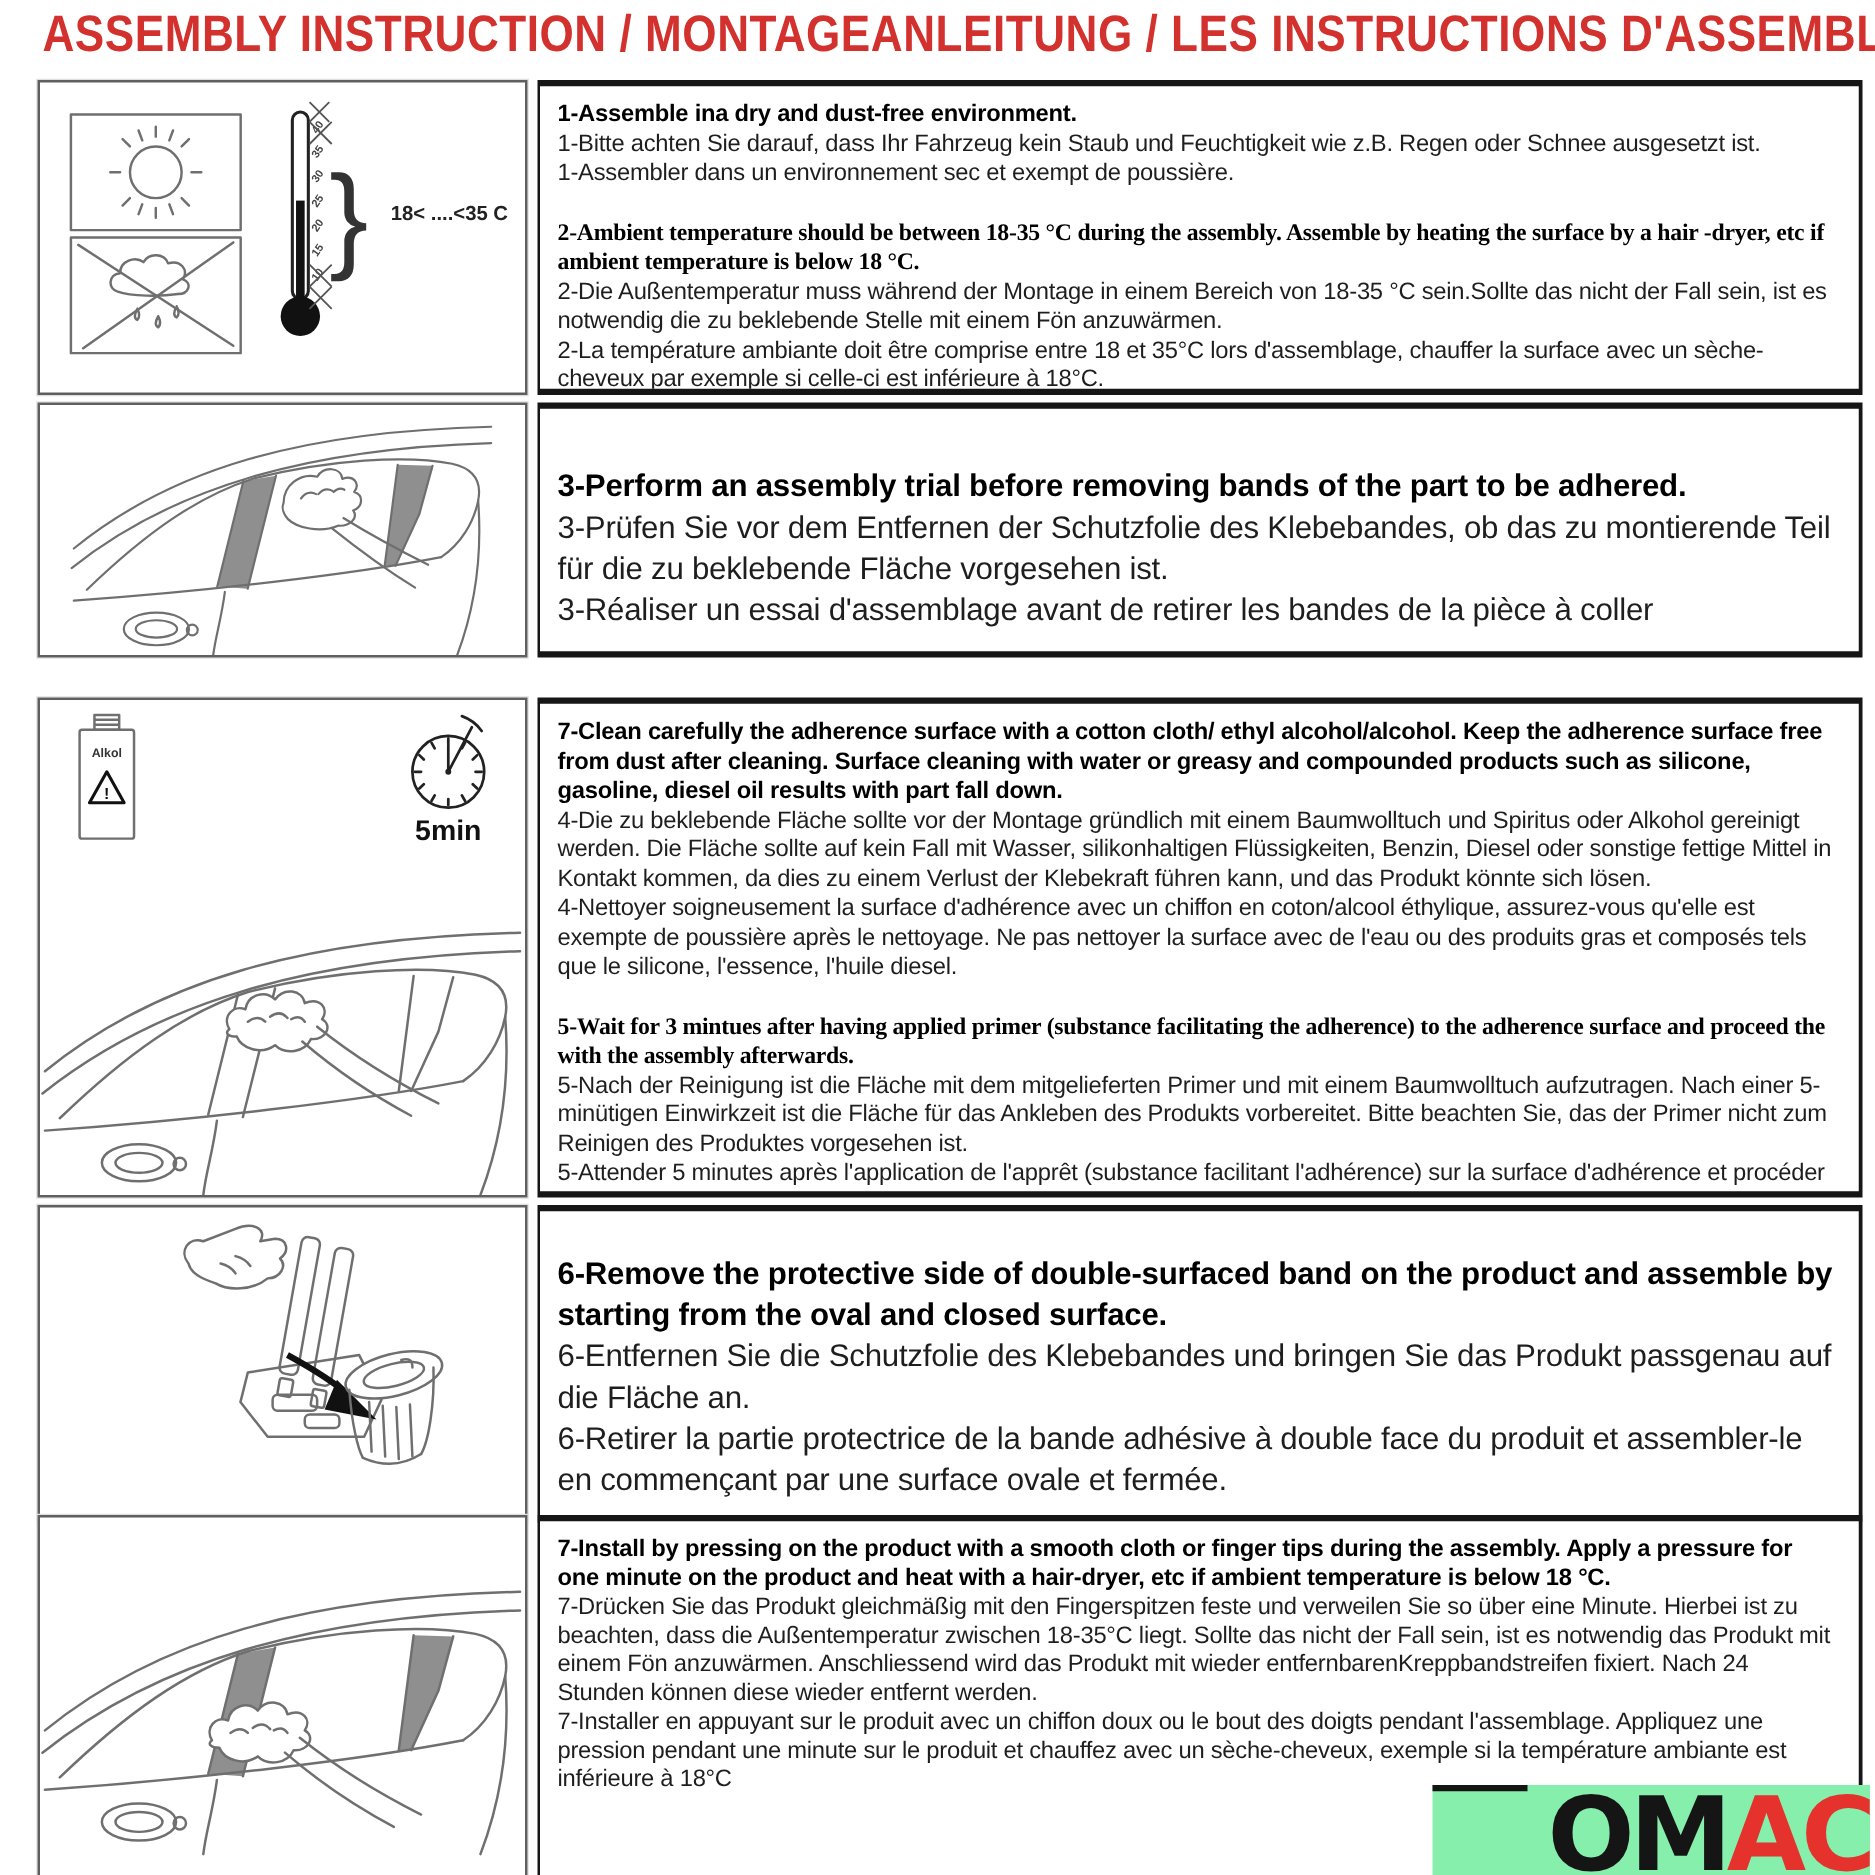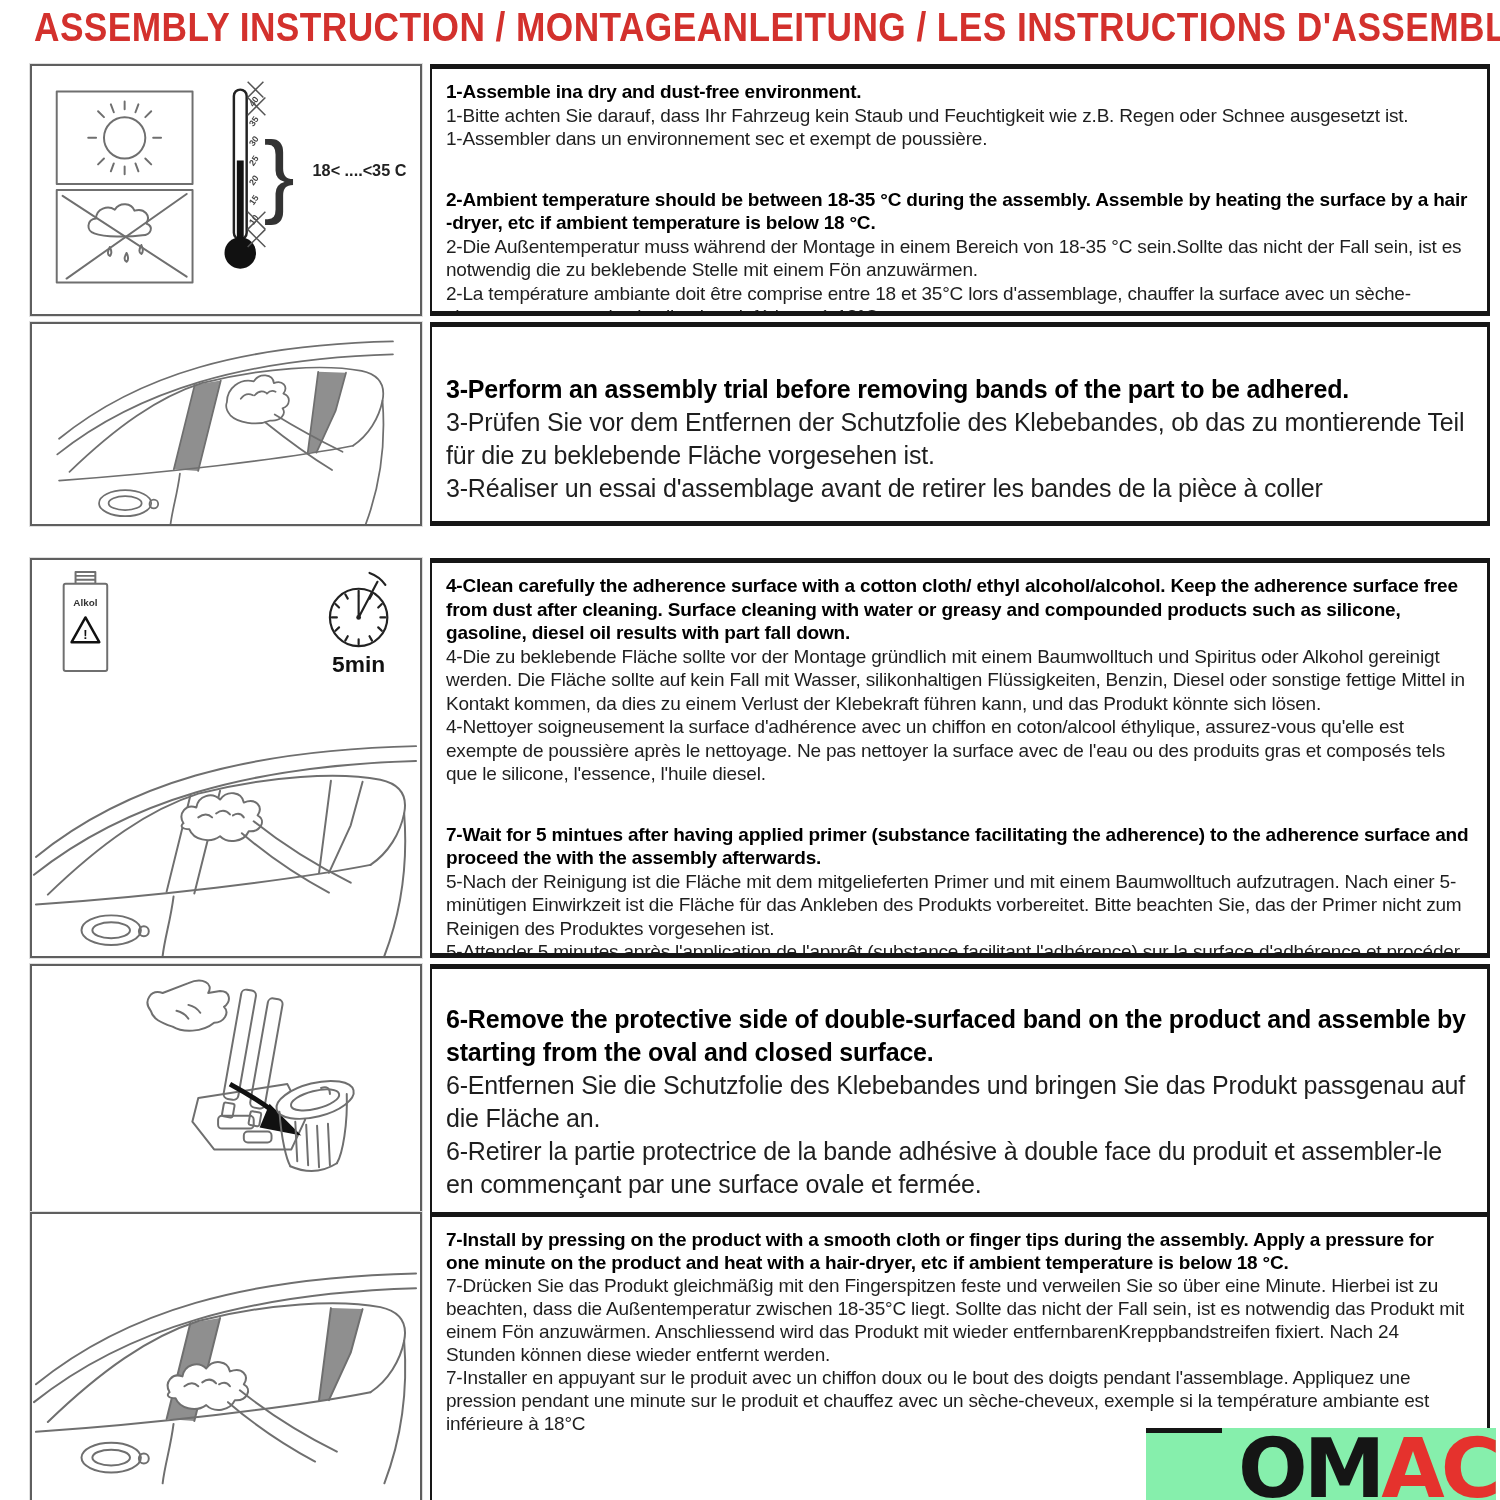--- a/index.html
+++ b/index.html
@@ -18,21 +18,21 @@
 
   .illus{width:392px;flex:none;border:2px solid #5f5f5f;box-shadow:0 0 0 1px #e0e0e0;
          background:#fff;box-sizing:border-box;}
   .illus svg{display:block;width:100%;height:100%;}
   .txt{flex:1;margin-left:8px;border:2px solid #161616;border-top-width:5px;border-bottom-width:5px;
        border-right-width:3px;background:#fff;box-sizing:border-box;padding:11px 18px 0 14px;overflow:hidden;}
   .row--large .txt{padding-top:46px;}
   .r4.row--large .txt{padding-top:34px;}
 
   .para{margin:0;}
-  .gap{margin-top:37px;}
+  .gap{margin-top:24px;font-family:Liberation Serif, serif;}
   .small .para{font-size:19px;line-height:23.5px;letter-spacing:-0.2px;}
   .r5 .para{line-height:23px;}
   .large .para{font-size:25px;line-height:33px;letter-spacing:-0.2px;}
   .para.b{font-weight:700;color:#000;}
 
   
   .sk{stroke:#6f6f6f;stroke-width:2;fill:none;stroke-linecap:round;stroke-linejoin:round;}
   .skd{stroke:#222;stroke-width:2.2;fill:none;stroke-linecap:round;}
   .fillg{fill:#8f8f8f;stroke:none;}
   .handfill{fill:#fff;stroke:#6f6f6f;stroke-width:2;stroke-linejoin:round;}
@@ -168,24 +168,24 @@
           <path class="skd" d="M341,13 a33,33 0 0 1 16,12"></path>
           <text x="330" y="113" font-size="23" font-weight="600" fill="#111" text-anchor="middle">5min</text>
         </g>
         <g transform="translate(0,168)">
           <use href="#carSketch"></use>
           <use href="#handCloth"></use>
         </g>
       </svg>
     </div>
     <div class="txt">
-        <div class="para b">4-Clean carefully the adherence surface with a cotton cloth/ ethyl alcohol/alcohol. Keep the adherence surface free from dust after cleaning. Surface cleaning with water or greasy and compounded products such as silicone, gasoline, diesel oil results with part fall down.</div>
+        <div class="para b">7-Clean carefully the adherence surface with a cotton cloth/ ethyl alcohol/alcohol. Keep the adherence surface free from dust after cleaning. Surface cleaning with water or greasy and compounded products such as silicone, gasoline, diesel oil results with part fall down.</div>
         <div class="para">4-Die zu beklebende Fläche sollte vor der Montage gründlich mit einem Baumwolltuch und Spiritus oder Alkohol gereinigt werden. Die Fläche sollte auf kein Fall mit Wasser, silikonhaltigen Flüssigkeiten, Benzin, Diesel oder sonstige fettige Mittel in Kontakt kommen, da dies zu einem Verlust der Klebekraft führen kann, und das Produkt könnte sich lösen.</div>
         <div class="para">4-Nettoyer soigneusement la surface d'adhérence avec un chiffon en coton/alcool éthylique, assurez-vous qu'elle est exempte de poussière après le nettoyage. Ne pas nettoyer la surface avec de l'eau ou des produits gras et composés tels que le silicone, l'essence, l'huile diesel.</div>
-        <div class="para b gap">7-Wait for 5 mintues after having applied primer (substance facilitating the adherence) to the adherence surface and proceed the with the assembly afterwards.</div>
+        <div class="para b gap">5-Wait for 3 mintues after having applied primer (substance facilitating the adherence) to the adherence surface and proceed the with the assembly afterwards.</div>
         <div class="para">5-Nach der Reinigung ist die Fläche mit dem mitgelieferten Primer und mit einem Baumwolltuch aufzutragen. Nach einer 5-minütigen Einwirkzeit ist die Fläche für das Ankleben des Produkts vorbereitet. Bitte beachten Sie, das der Primer nicht zum Reinigen des Produktes vorgesehen ist.</div>
         <div class="para">5-Attender 5 minutes après l'application de l'apprêt (substance facilitant l'adhérence) sur la surface d'adhérence et procéder ensuite à l'assemblage</div>
       </div>
   </div>
 
   <div class="row r4 large row--large">
     <div class="illus">
       <svg viewBox="0 0 392 242">
         <g>
           <path class="handfill" d="M120,40 C112,30 120,18 132,22 L158,12 C172,6 184,12 178,22 L190,20 C200,20 202,30 194,36 C200,42 194,52 184,52 C172,62 152,62 142,56 C130,52 122,48 120,40 Z"></path>

